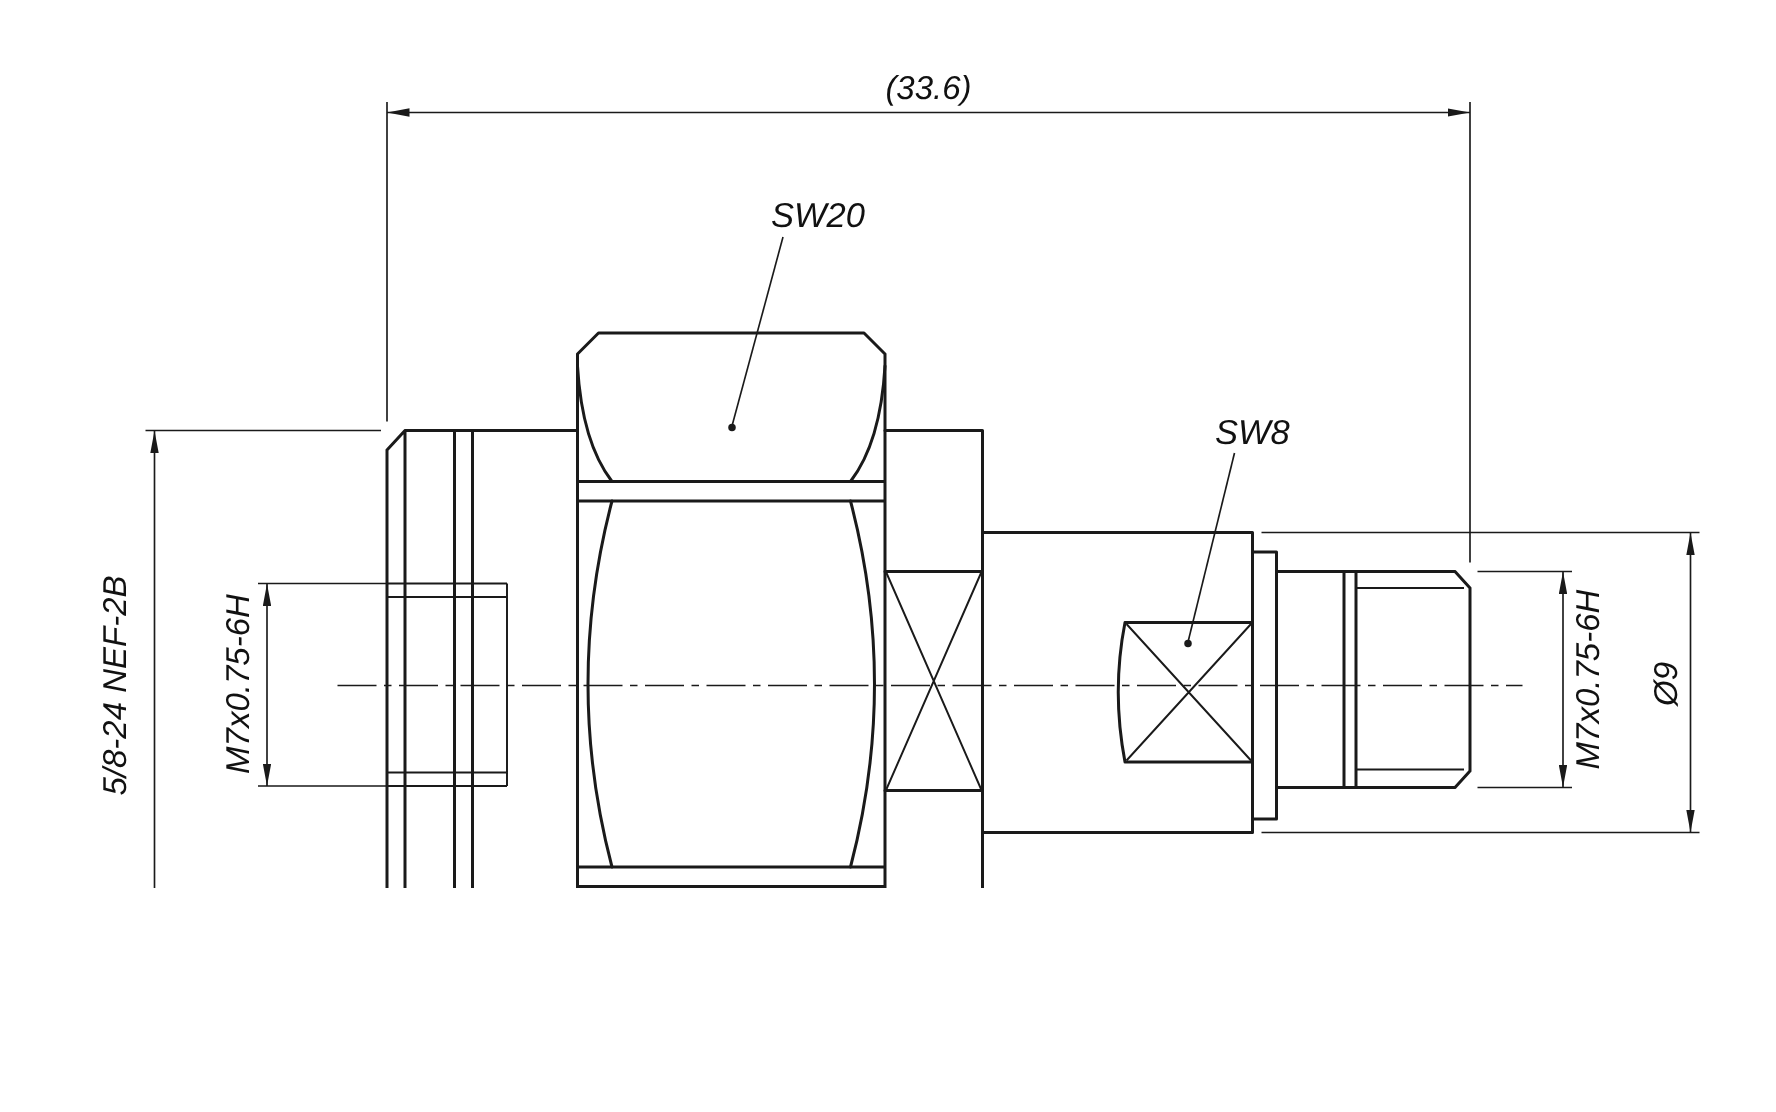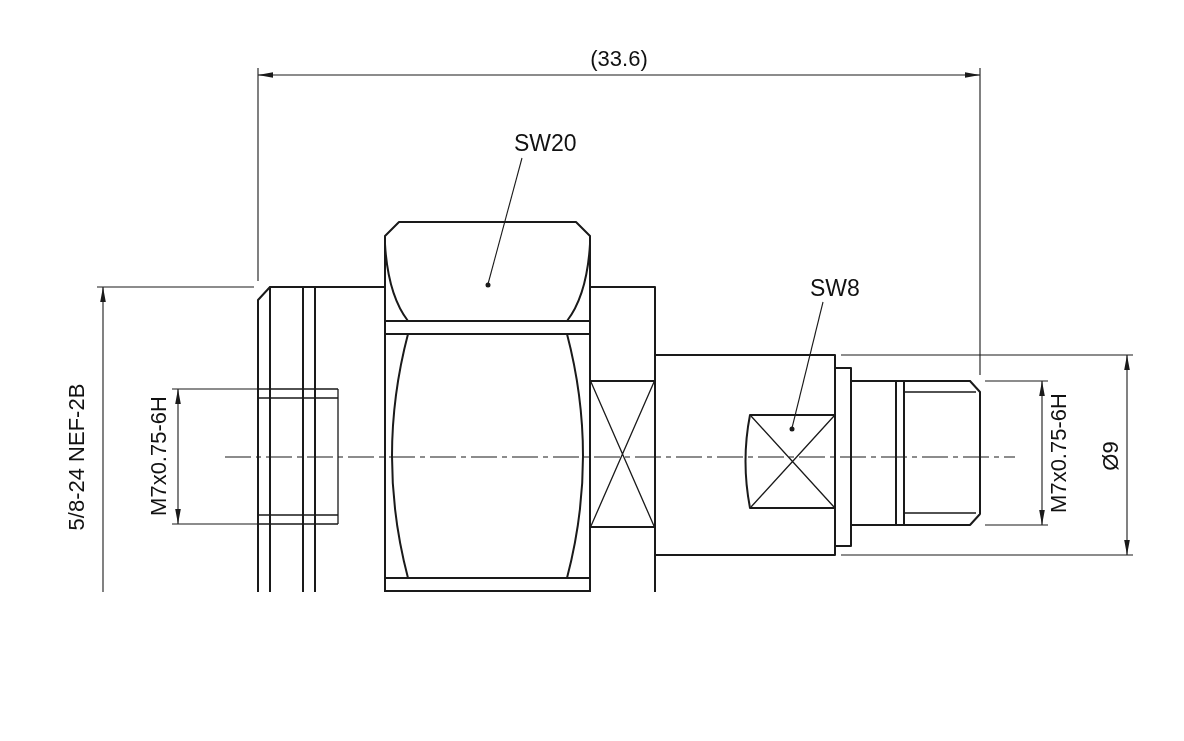--- a/index.html
+++ b/index.html
@@ -1,16 +1,16 @@
 <!DOCTYPE html>
 <html><head>
 <meta charset="utf-8">
 <style>
   html,body{margin:0;padding:0;background:#ffffff;}
-  .stage{width:1184px;height:592px;position:relative;background:#ec4899;}
+  .stage{width:1184px;height:592px;position:relative;background:#ec4899;font-style:italic;}
   svg{display:block;}
   .outline{stroke:#1a1a1a;stroke-width:2;fill:none;stroke-linecap:round;stroke-linejoin:round;}
   .thin{stroke:#1a1a1a;stroke-width:1.3;fill:none;}
   .dim{stroke:#1a1a1a;stroke-width:1.1;fill:none;}
   .center{stroke:#1a1a1a;stroke-width:1.1;stroke-dasharray:26 5 5 5;fill:none;}
   text{font-family:"Liberation Sans", sans-serif;fill:#111111;}
   .dim-text{font-size:22px;}
   .label-text{font-size:23px;}
 </style>
 </head>

